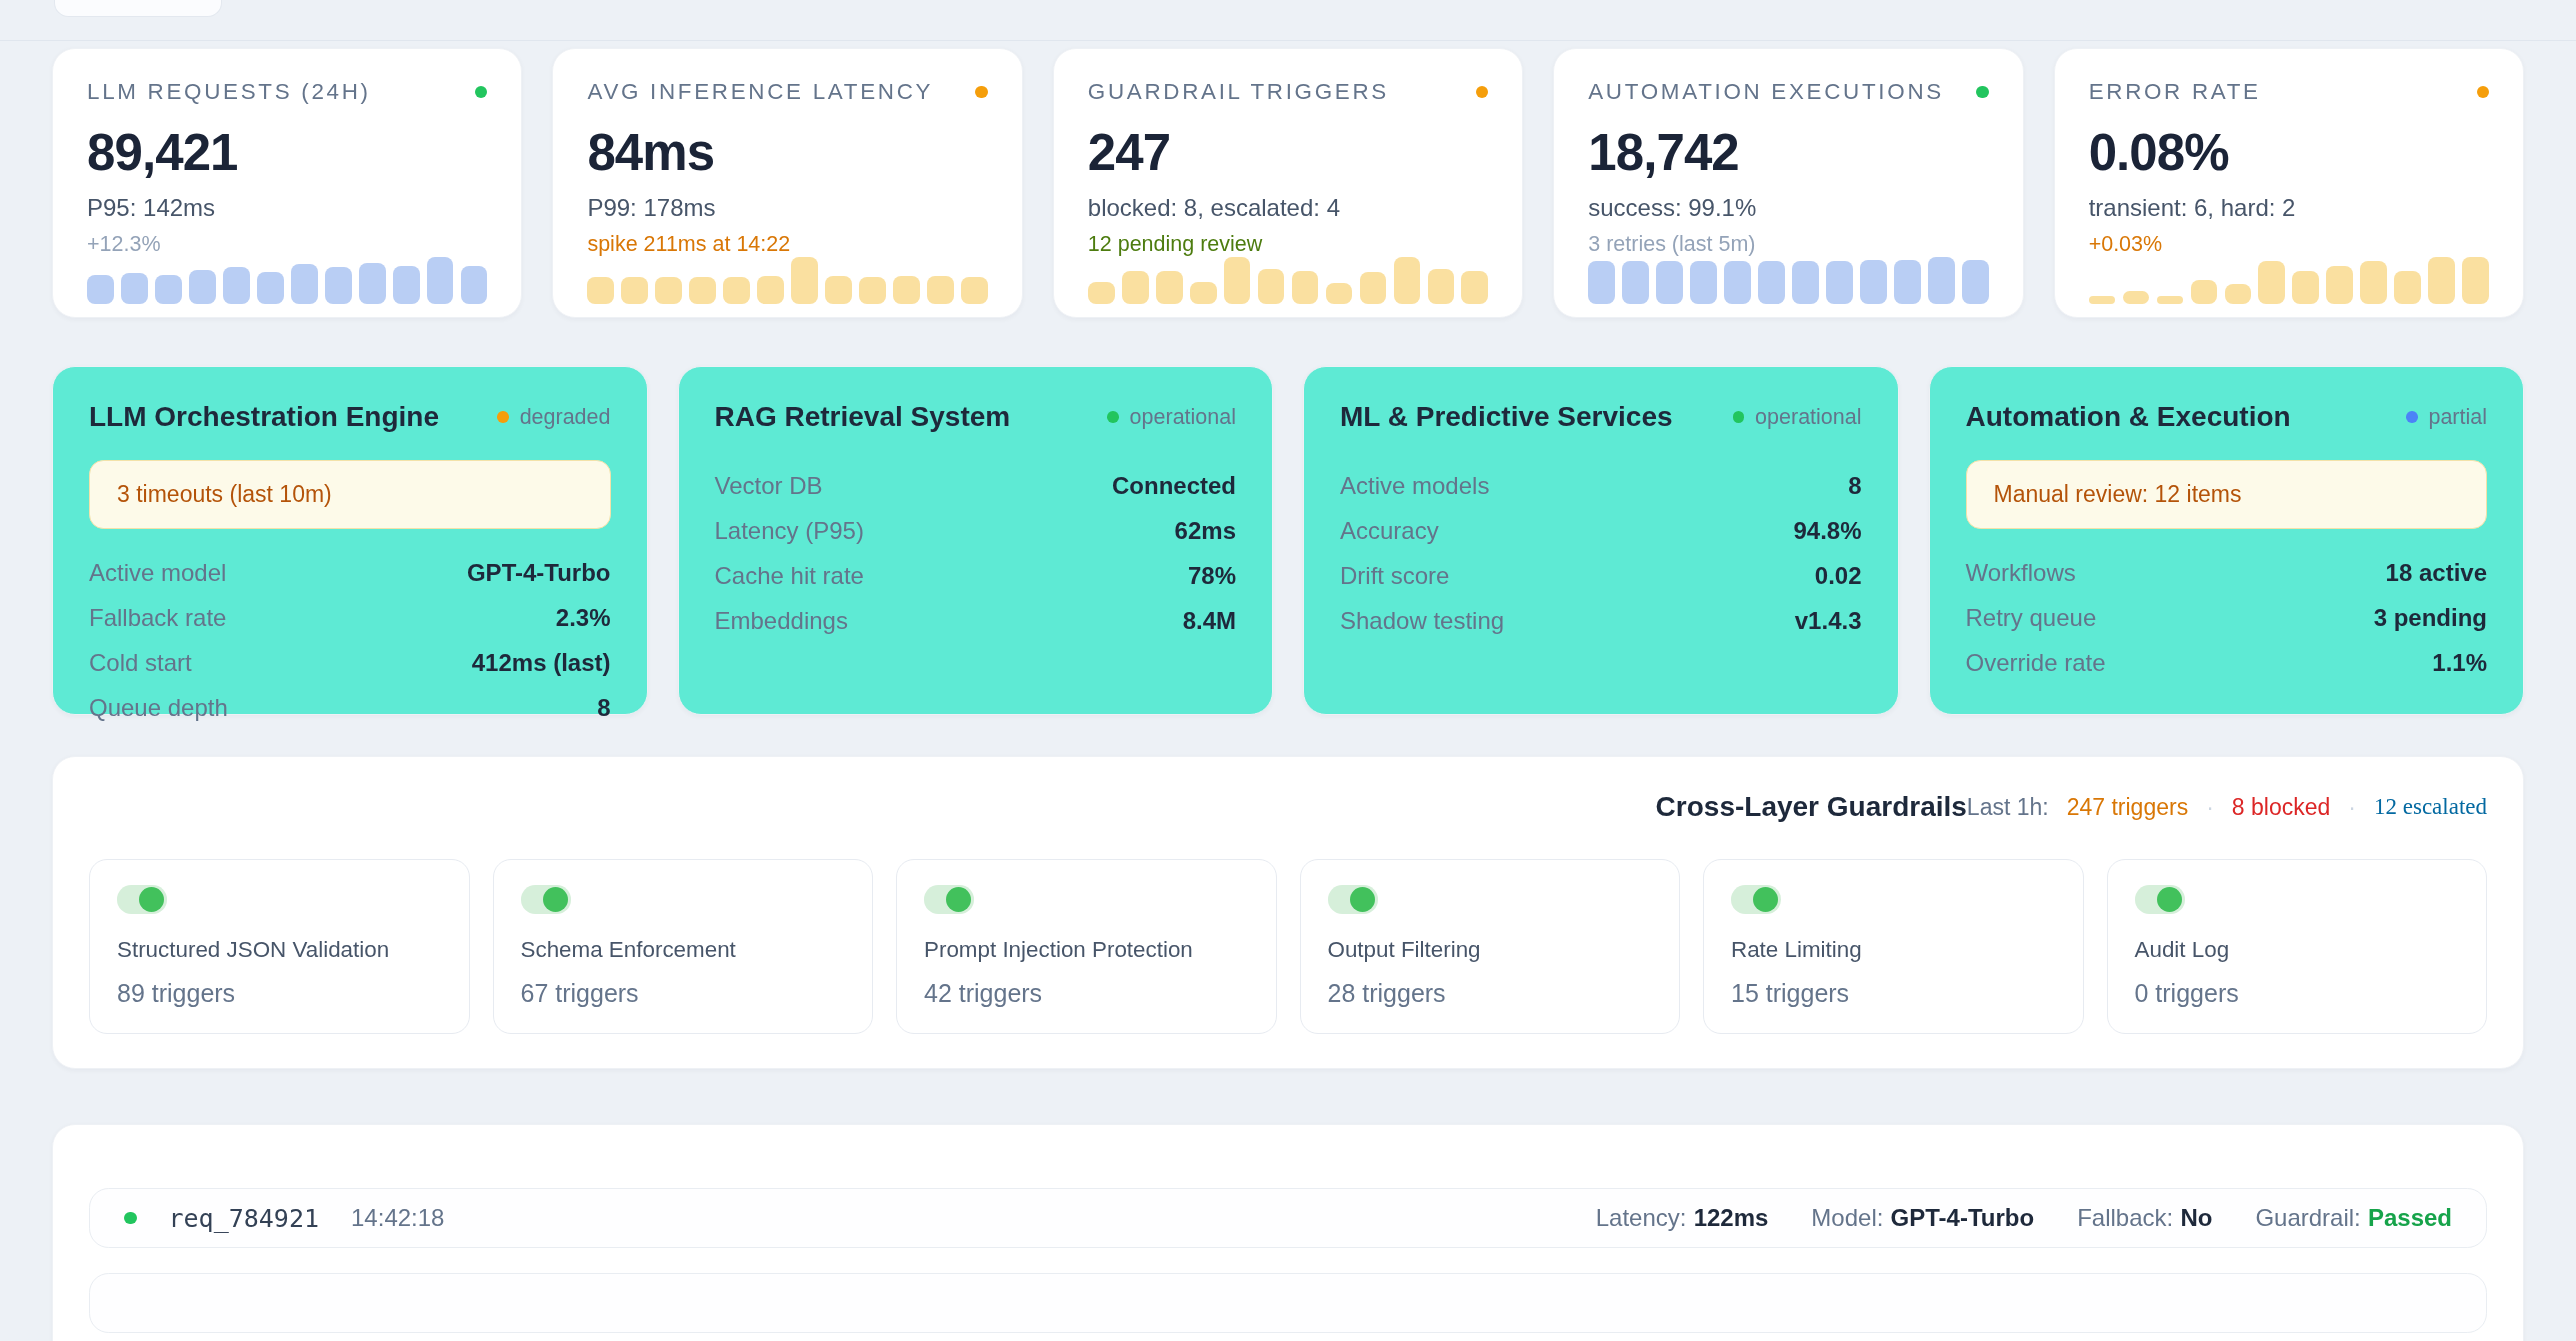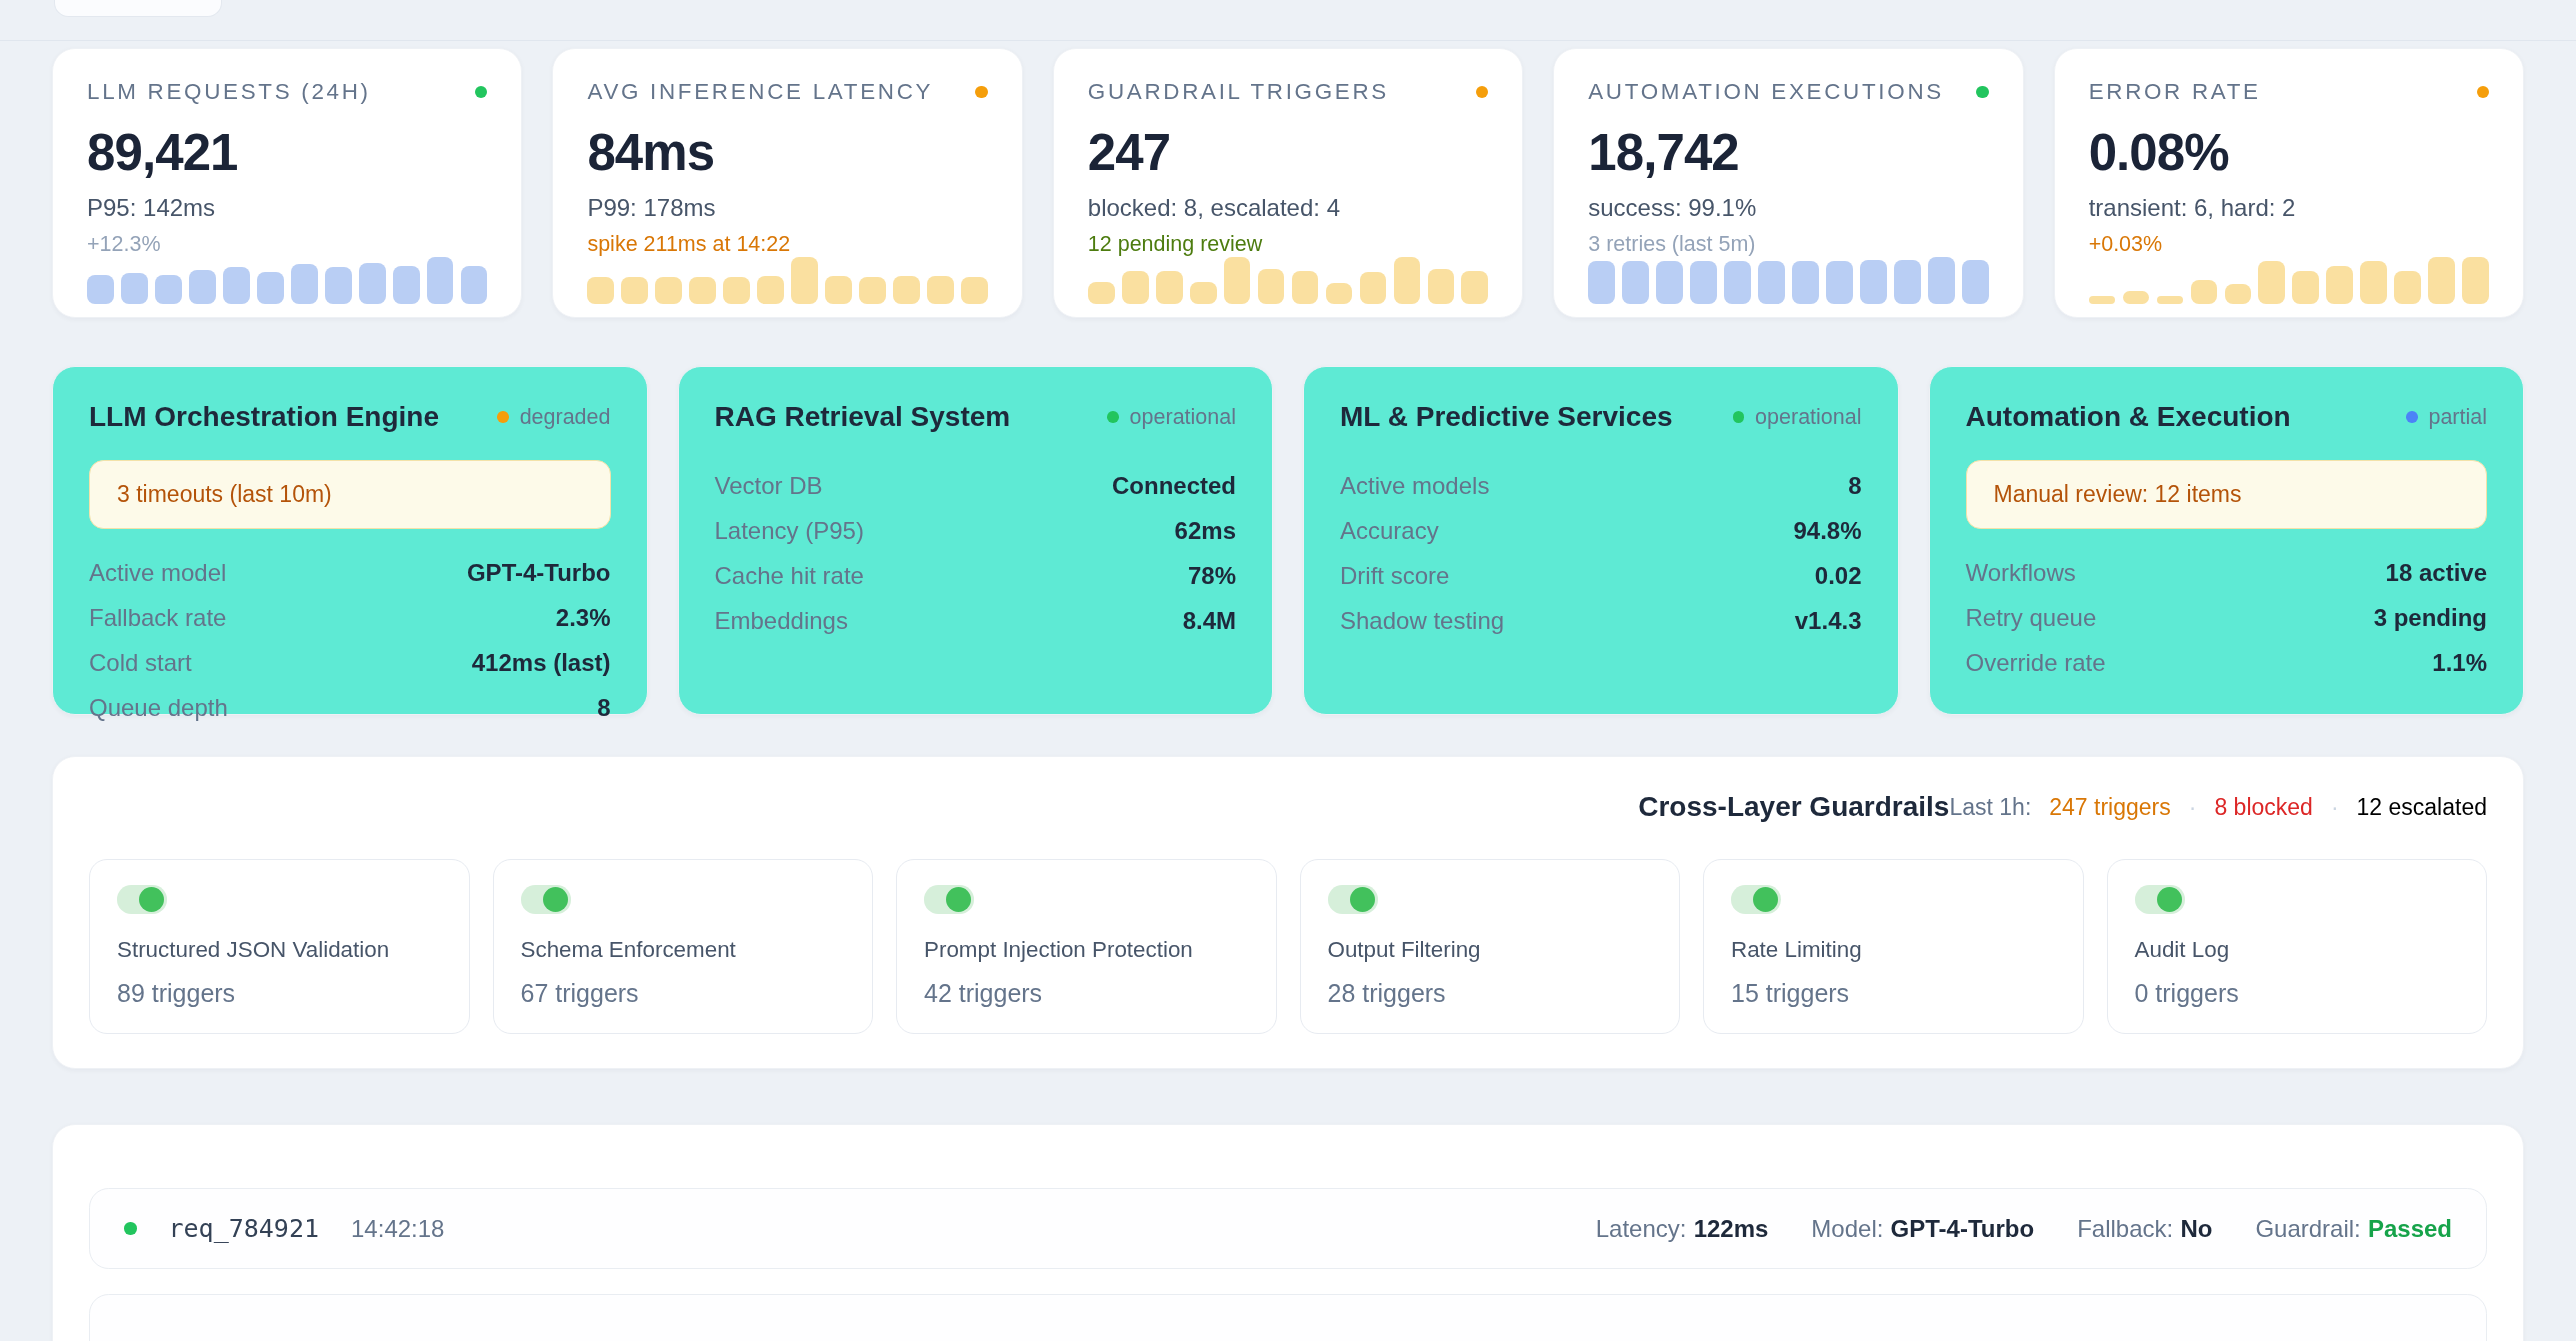--- a/index.html
+++ b/index.html
@@ -71,21 +71,21 @@
   .toggle { width:50px; height:29px; border-radius:14.3px; background:#d6efda; position:relative; }
   .toggle-knob { position:absolute; right:2.7px; top:1.8px; width:25px; height:25px; border-radius:50%; background:#42c15c; }
   .guard-label { margin-top:23px; font-size:22.4px; color:#475569; }
   .guard-count { margin-top:16px; font-size:25px; color:#64748b; }
 
   
   .live-tail { font-size:24px; color:#64748b; }
   .req-rows { margin-top:29px; display:flex; flex-direction:column; gap:25px; }
   .req-row {
     display:flex; align-items:center; justify-content:space-between;
-    border:1.8px solid #e9edf2; border-radius:19.7px; height:81px; padding:0 34px; background:#fefeff;
+    border:1.8px solid #e9edf2; border-radius:19.7px; height:60px; padding:0 34px; background:#fefeff;
   }
   .req-left { display:flex; align-items:center; gap:32px; }
   .req-id { font-family:"DejaVu Sans Mono","Liberation Mono",monospace; font-size:25px; color:#334155; }
   .req-time { font-size:24px; color:#64748b; }
   .req-meta { display:flex; gap:43px; font-size:24px; align-items:center; }
   .mlabel { color:#64748b; margin-right:7.2px; }
   .mvalue { font-weight:600; color:#1e293b; }
 </style>
 </head>
 <body>
@@ -328,21 +328,21 @@
 
   <div class="panel guard-panel">
     <div class="panel-head">
       <span class="panel-title">Cross-Layer Guardrails</span>
       <span class="guard-meta">
         <span class="prefix">Last 1h:</span>
         <span style="color: rgb(217, 119, 6);">247 triggers</span>
         <span class="sep">·</span>
         <span style="color: rgb(220, 38, 38);">8 blocked</span>
         <span class="sep">·</span>
-        <span style="color: #000000;">12 escalated</span>
+        <span style="color: #0369a1; font-family: Liberation Serif, serif;">12 escalated</span>
       </span>
     </div>
     <div class="guard-cards">
       <div class="guard-card">
         <div class="toggle" style="background: rgb(214, 239, 218);">
             <div class="toggle-knob" style="background: rgb(66, 193, 92);"></div>
           </div>
         <div class="guard-label">Structured JSON Validation</div>
         <div class="guard-count">89 triggers</div>
       </div>

